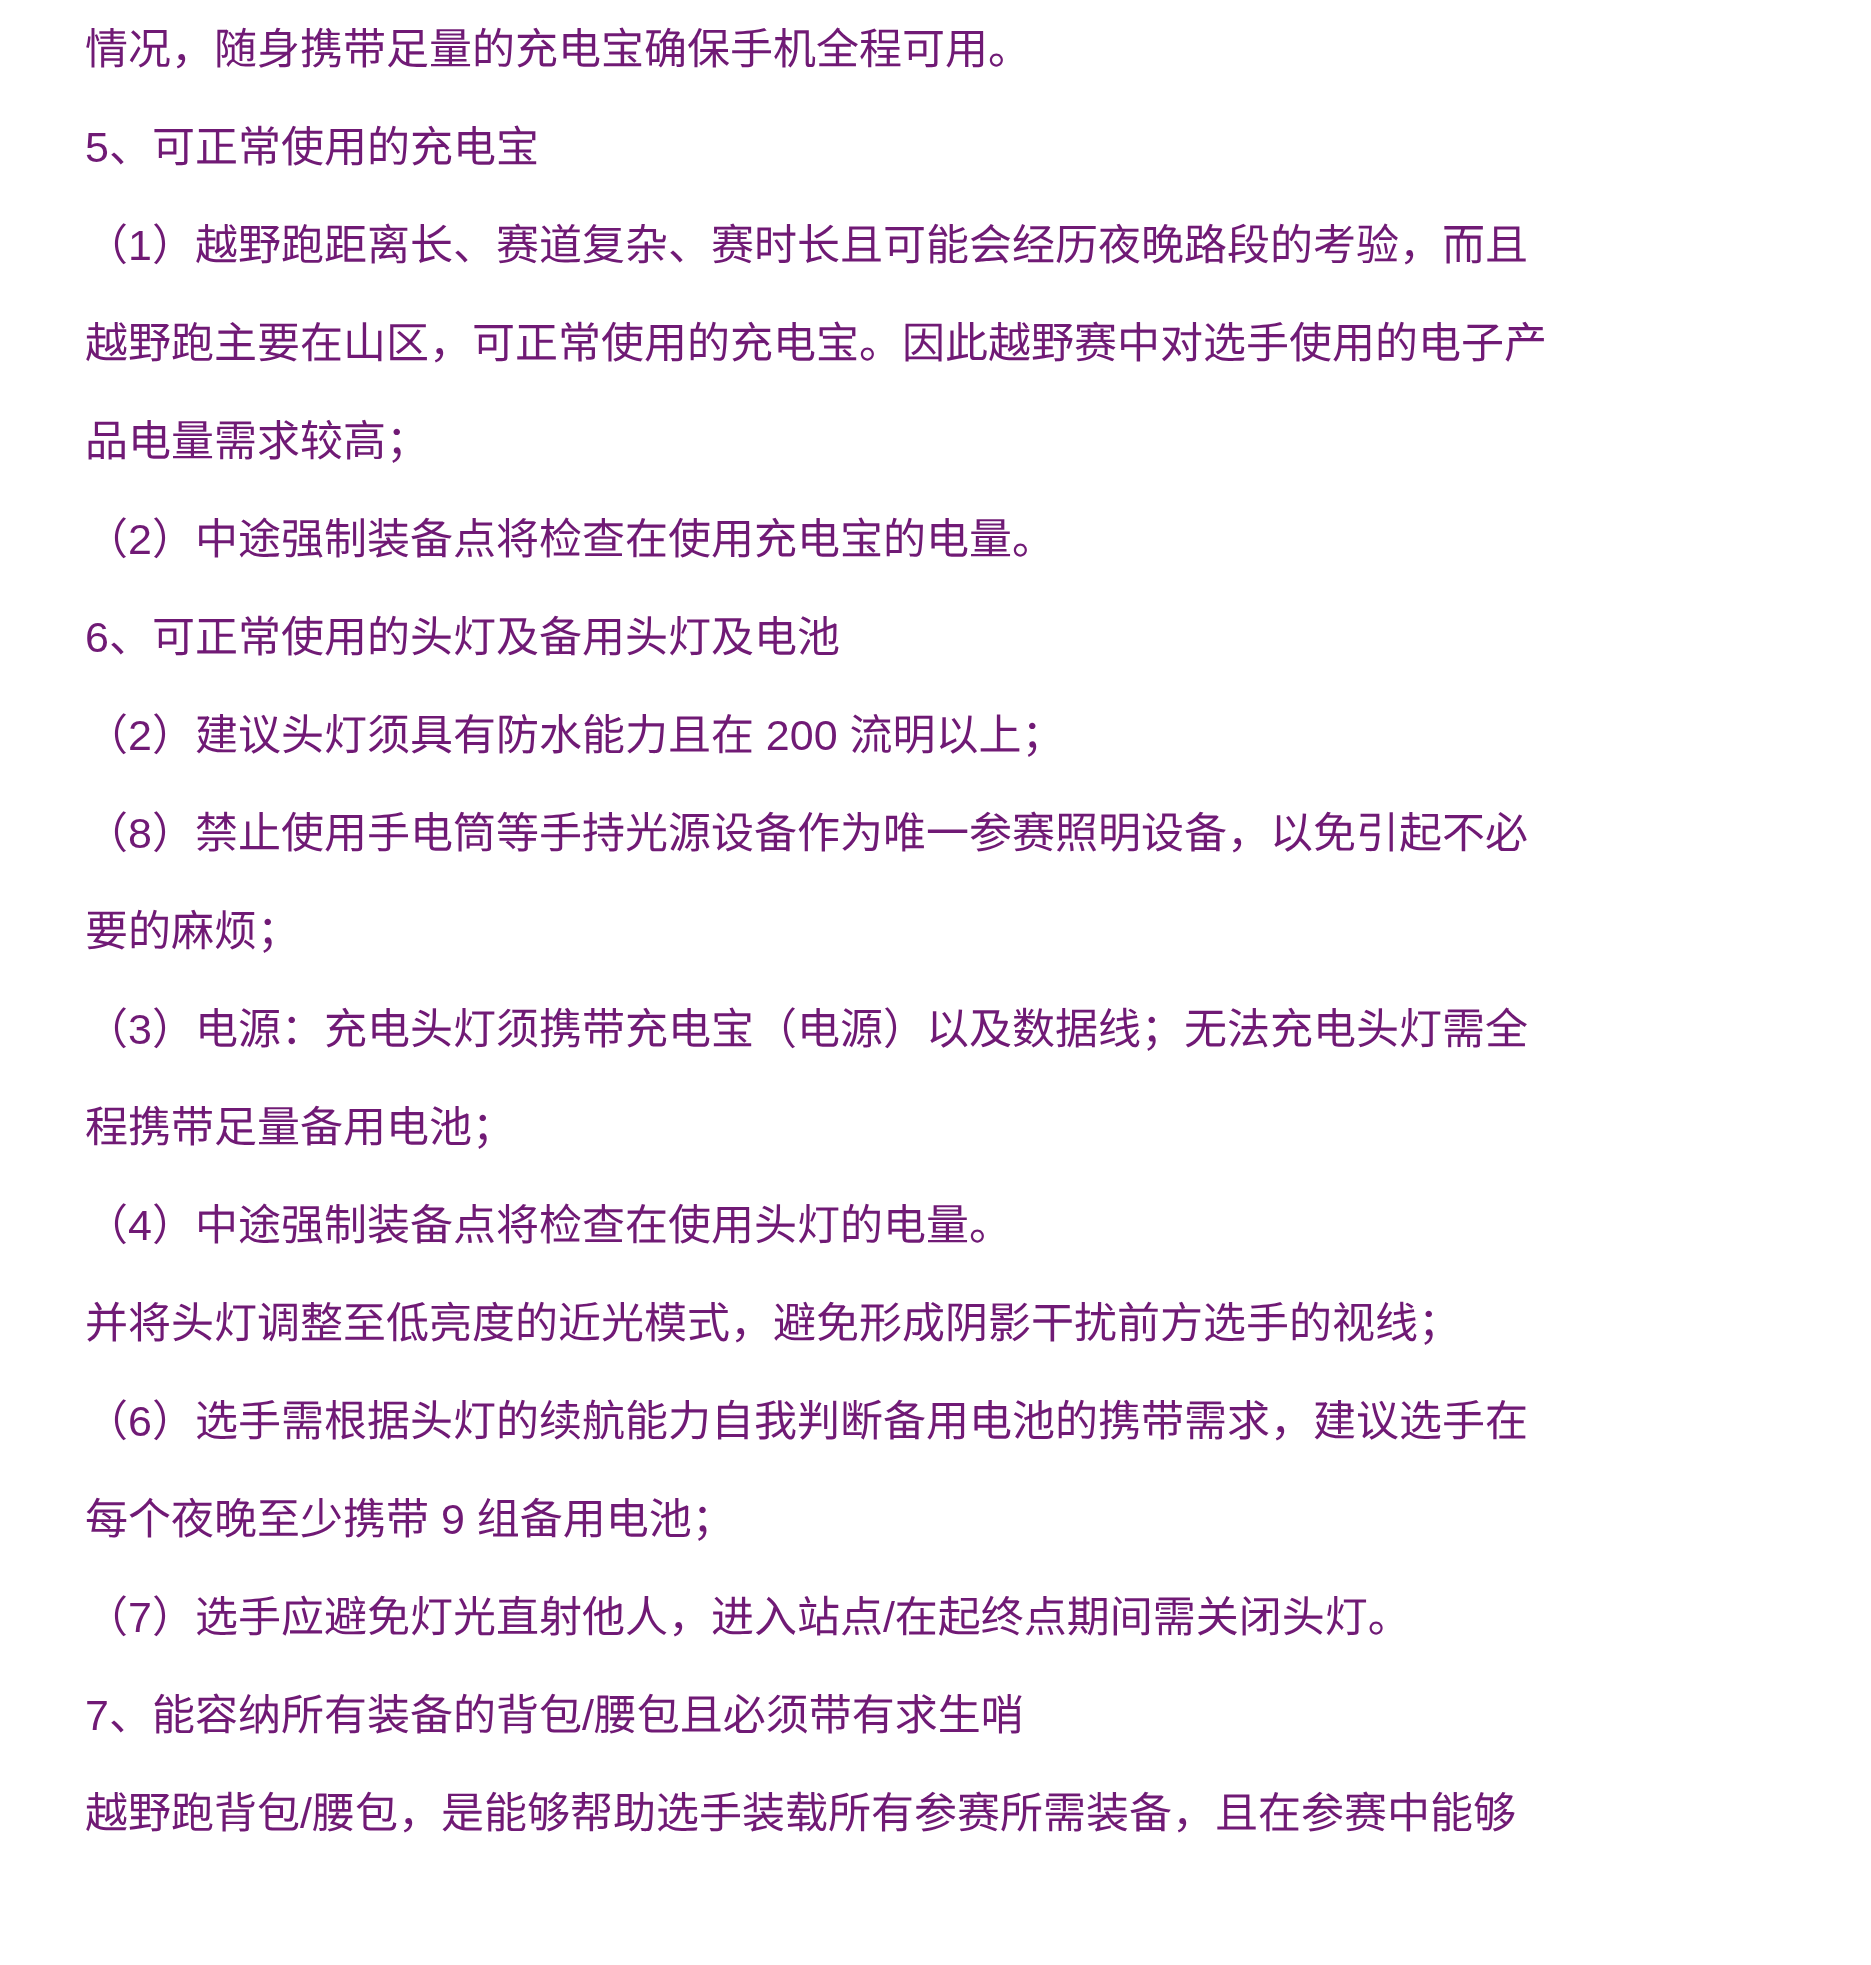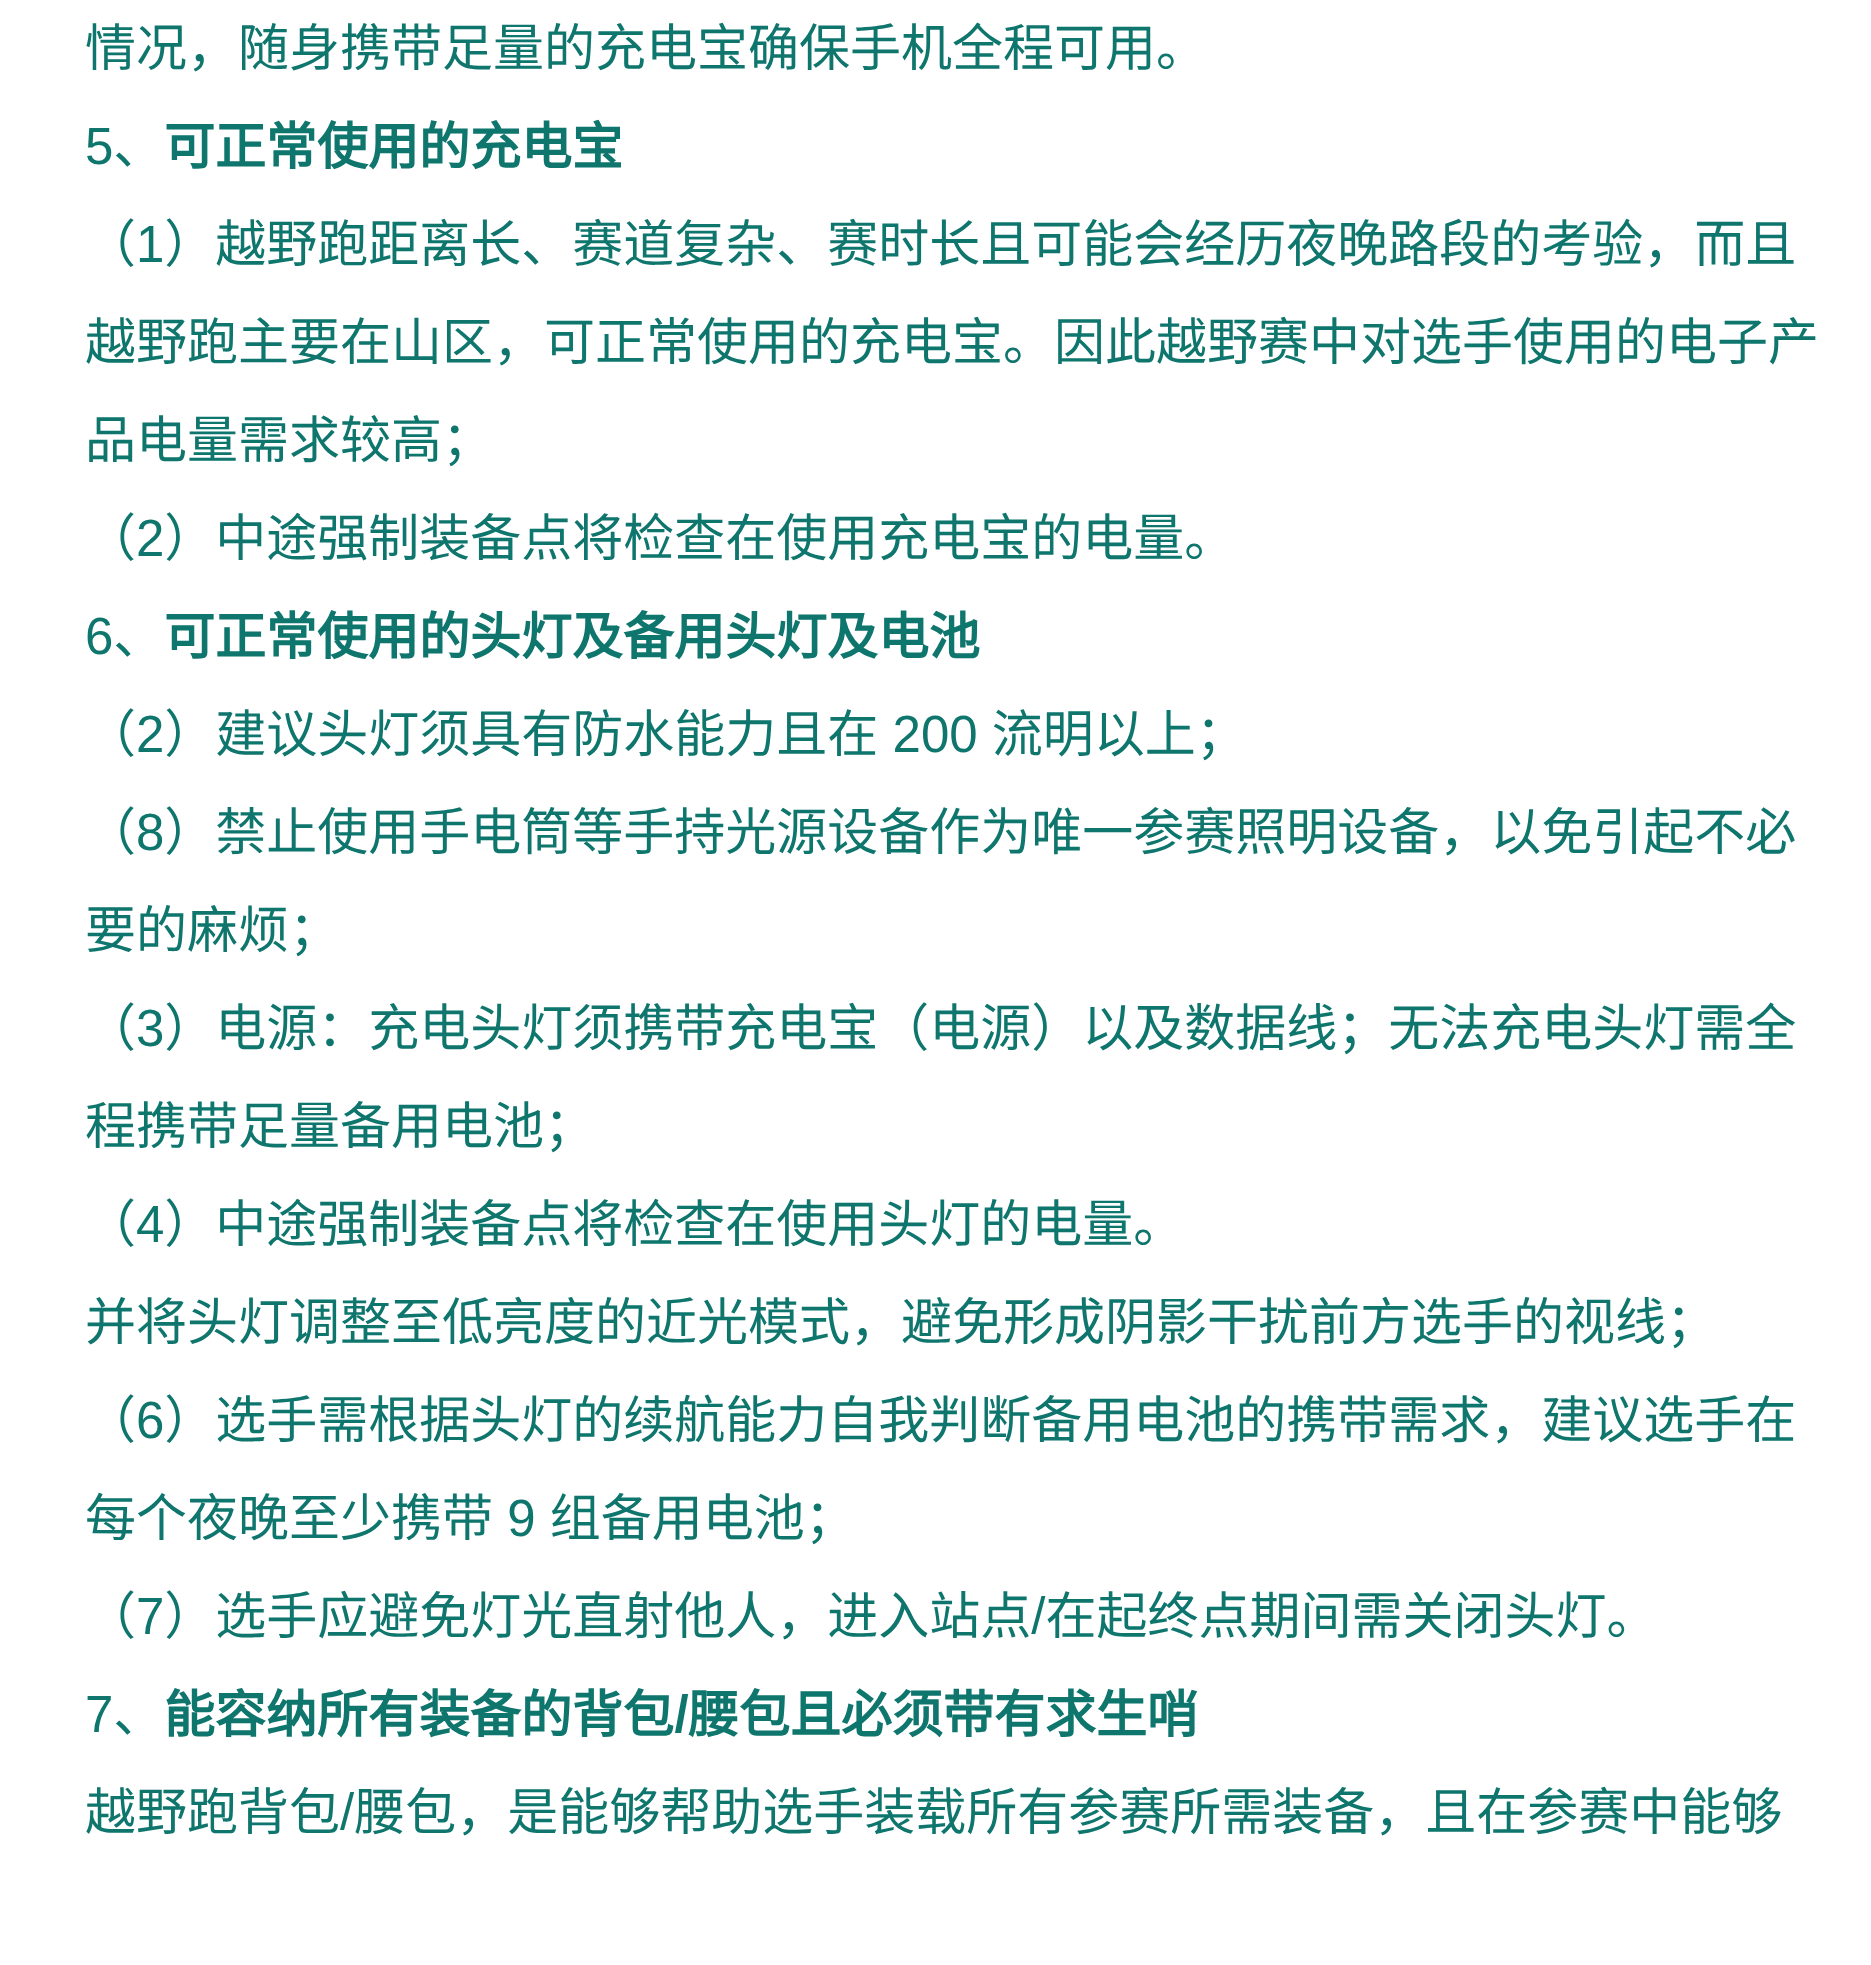--- a/index.html
+++ b/index.html
@@ -12,32 +12,32 @@
     width: 1872px;
     height: 2647px;
     background: #ffffff;
     overflow: hidden;
     font-family: "Liberation Sans", "DejaVu Sans", sans-serif;
   }
   .content {
     padding: 0 79px 0 85px;
   }
   .line {
-    font-size: 51px;
+    font-size: 43px;
     line-height: 98px;
-    color: #0f766e;
+    color: #701a75;
     white-space: nowrap;
     font-weight: 400;
     letter-spacing: 0;
   }
   .line.heading .hnum {
     font-weight: 400;
   }
   .line.heading .htitle {
-    font-weight: 700;
+    font-weight: 400;
   }
 </style>
 </head>
 <body>
 
 <div class="page">
   <div class="content">
 
     <div class="line body">情况，随身携带足量的充电宝确保手机全程可用。</div>
 

